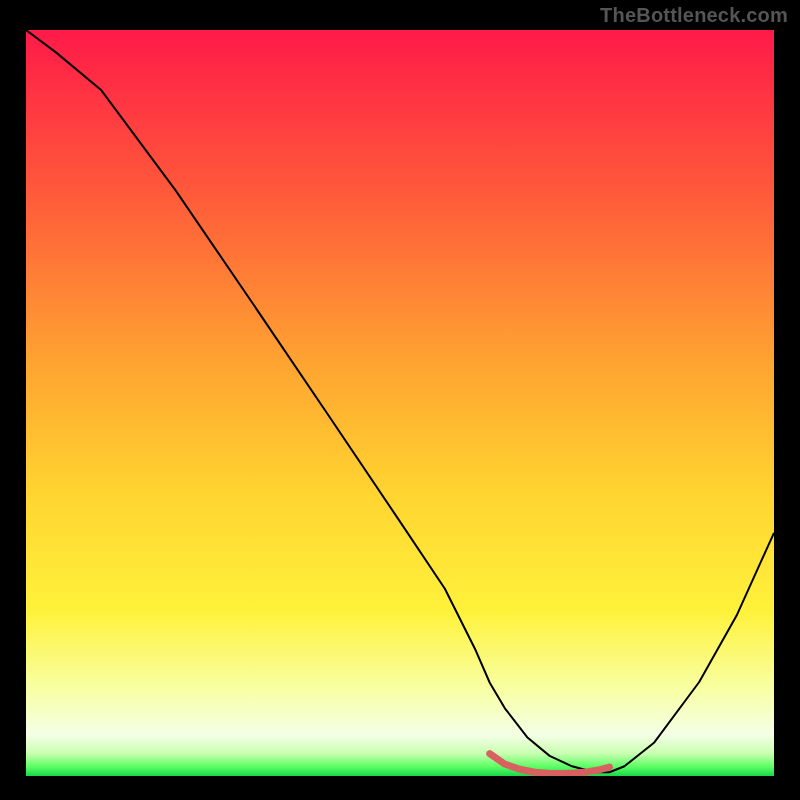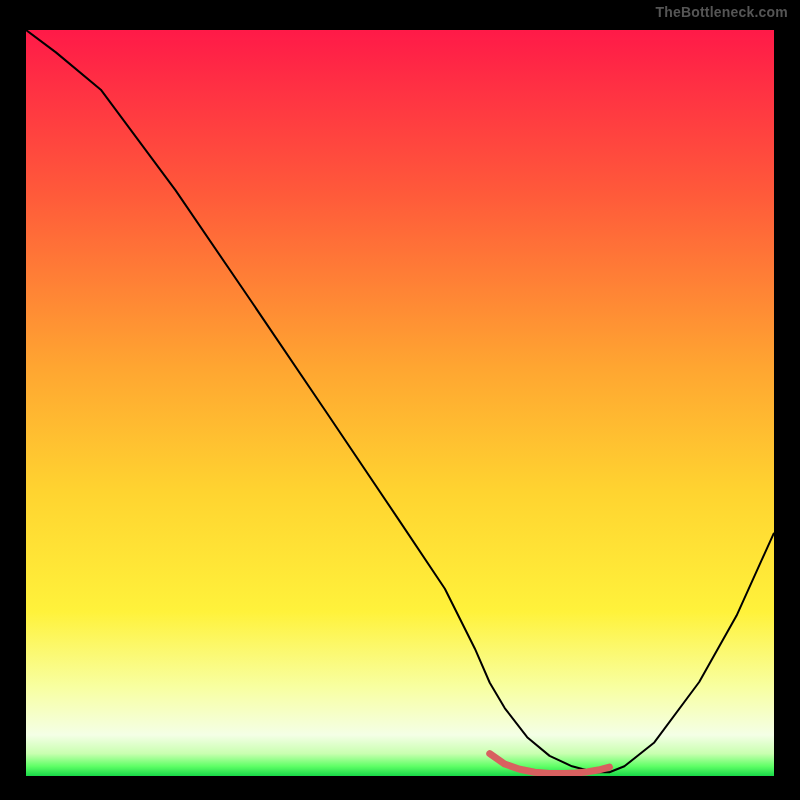--- a/index.html
+++ b/index.html
@@ -9,21 +9,21 @@
     height: 800px;
     position: relative;
     background: #000;
   }
   .watermark {
     position: absolute;
     top: 4px;
     right: 12px;
     color: #555;
     font-family: Arial, Helvetica, sans-serif;
-    font-size: 14px;
+    font-size: 20px;
     font-weight: bold;
     letter-spacing: 0.2px;
     z-index: 5;
   }
   .plot {
     position: absolute;
     left: 26px;
     top: 30px;
     width: 748px;
     height: 746px;

